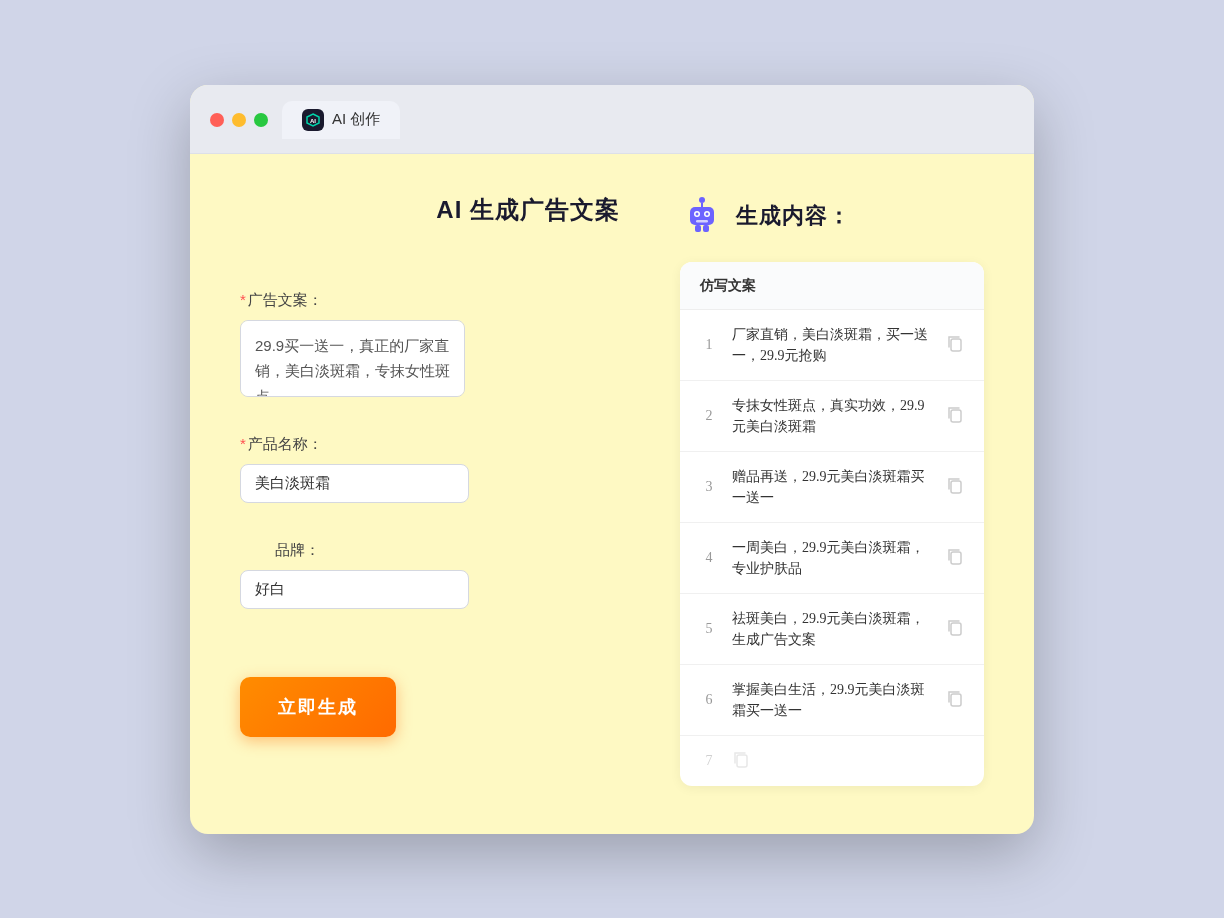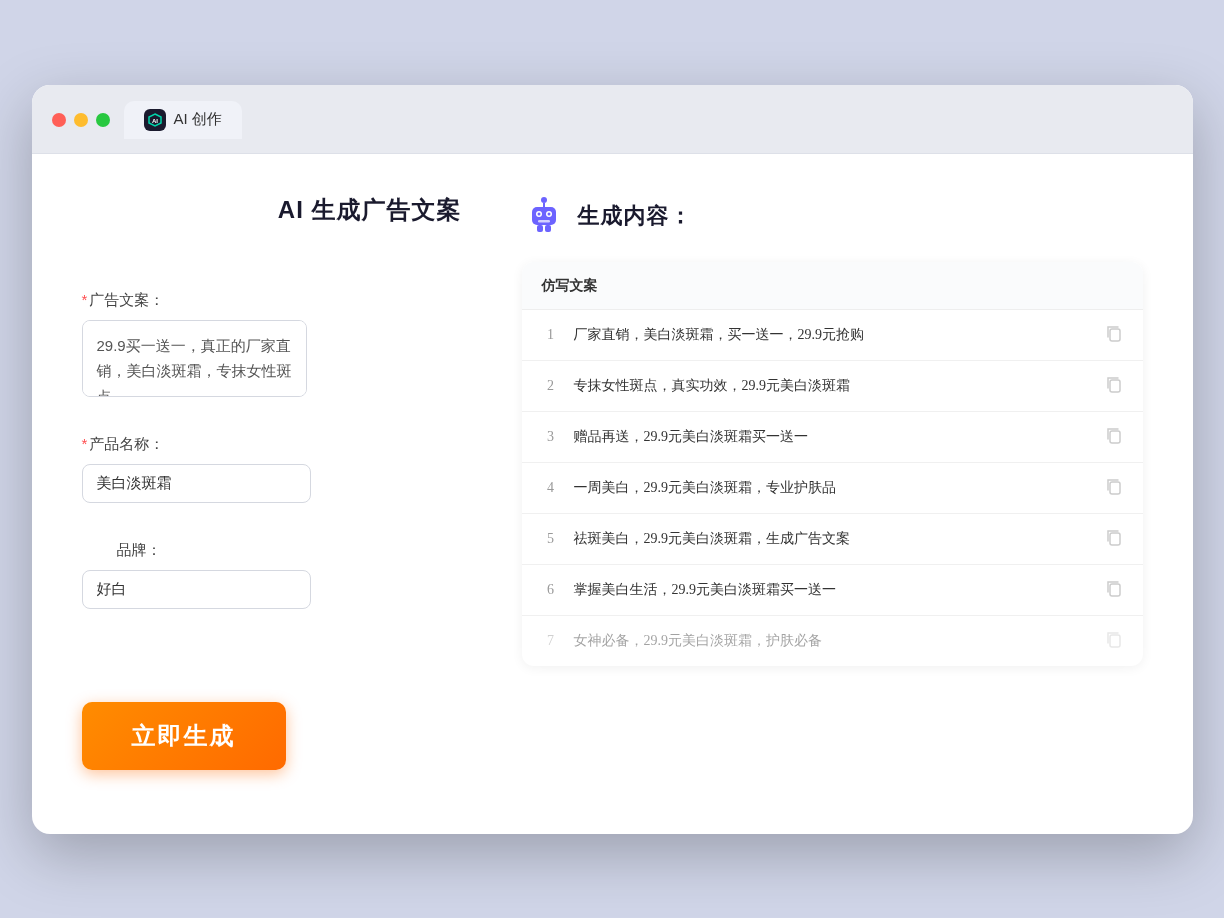--- a/index.html
+++ b/index.html
@@ -6,22 +6,22 @@
     body {
       background: #d0d5e8;
       display: flex;
       align-items: center;
       justify-content: center;
       min-height: 918px;
       font-family: -apple-system, "PingFang SC", "Microsoft YaHei", sans-serif;
     }
 
     .browser-window {
-      width: 1161px;
-      background: #ffffff;
+      width: 844px;
+      background: #fef9c3;
       border-radius: 18px;
       box-shadow: 0 20px 60px rgba(0,0,0,0.25);
       overflow: hidden;
       position: relative;
     }
 
     .browser-titlebar {
       background: #e8eaf0;
       padding: 16px 20px 14px;
       display: flex;
@@ -133,27 +133,27 @@
       color: #555;
       background: white;
       outline: none;
       font-family: inherit;
       resize: none;
       line-height: 1.7;
       height: 130px;
     }
 
     .generate-btn {
-      margin-top: 65px;
+      margin-top: 40px;
       background: linear-gradient(135deg, #ff8c00, #ff6a00);
       color: white;
       border: none;
       border-radius: 10px;
-      padding: 18px 50px;
-      font-size: 24px;
+      padding: 18px 38px;
+      font-size: 18px;
       font-weight: 600;
       cursor: pointer;
       font-family: inherit;
       letter-spacing: 2px;
       box-shadow: 0 4px 15px rgba(255, 106, 0, 0.4);
     }
 
     
     .right-panel {
       flex: 1;
@@ -356,21 +356,20 @@
             <div class="table-row">
               <span class="row-number">6</span>
               <span class="row-text">掌握美白生活，29.9元美白淡斑霜买一送一</span>
               <span><svg width="18" height="18" viewBox="0 0 18 18" fill="none" stroke="#ccc" stroke-width="1.5">
       <rect x="5" y="5" width="10" height="12" rx="2"></rect>
       <path d="M3 13V3h10" stroke-linecap="round"></path>
     </svg></span>
             </div>
             <div class="table-row dimmed">
               <span class="row-number">7</span>
-              <span class="row-text">女神必备，29.9元美白淡斑霜，护肤必备</span>
               <span><svg width="18" height="18" viewBox="0 0 18 18" fill="none" stroke="#ccc" stroke-width="1.5">
       <rect x="5" y="5" width="10" height="12" rx="2"></rect>
       <path d="M3 13V3h10" stroke-linecap="round"></path>
     </svg></span>
             </div>
           </div>
       </div>
     </div>
 
   </div>

